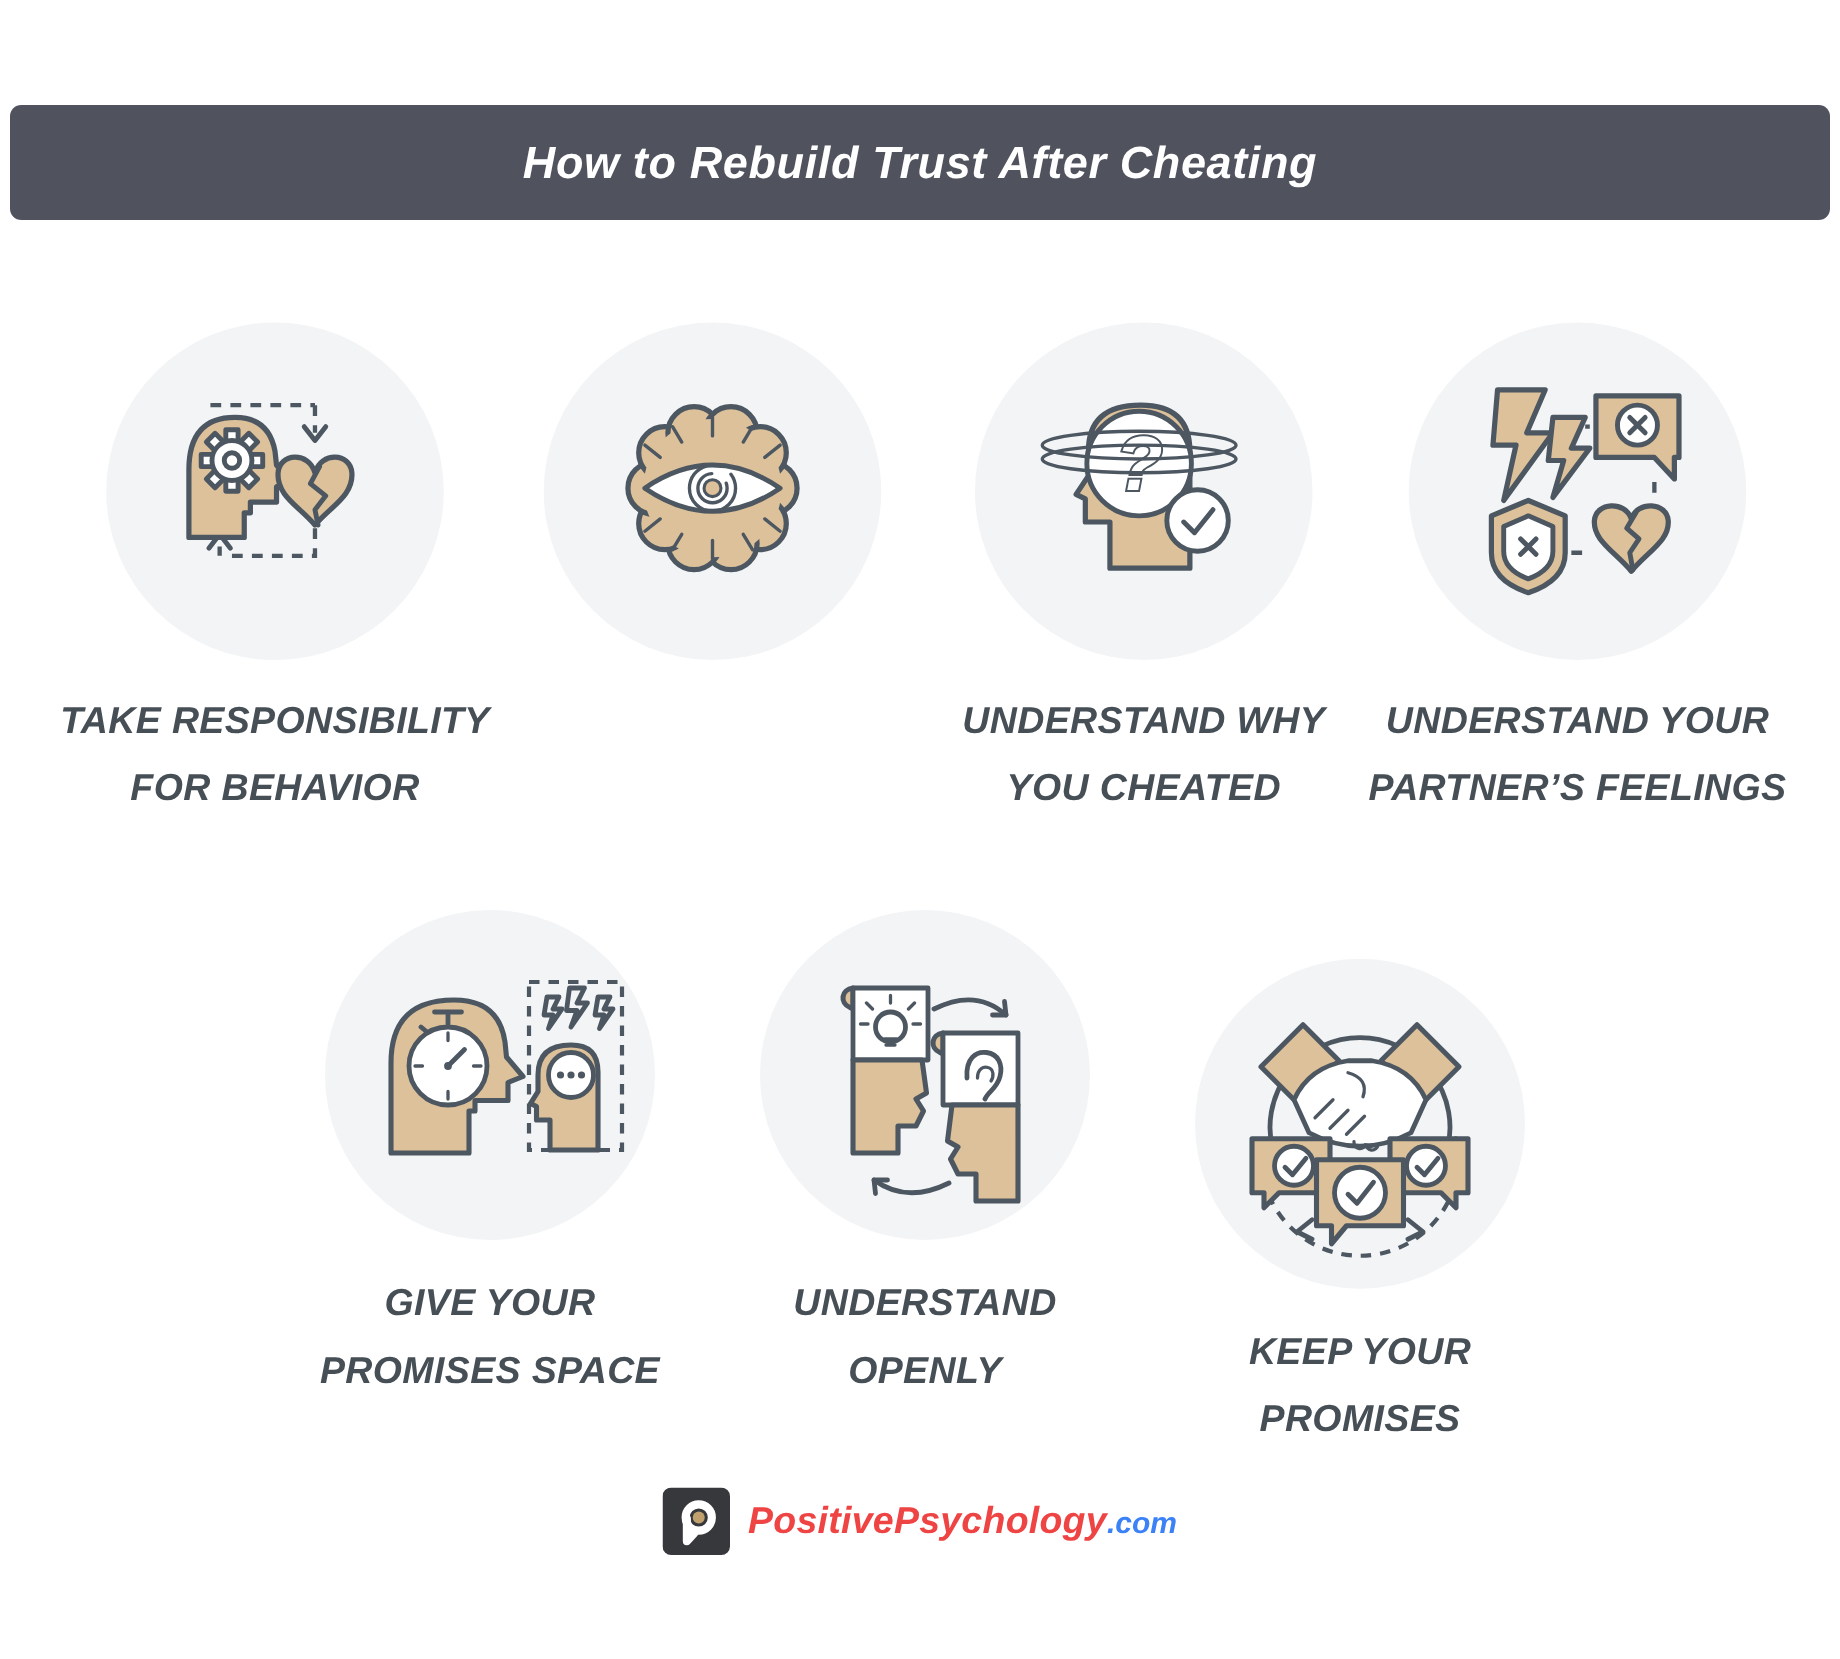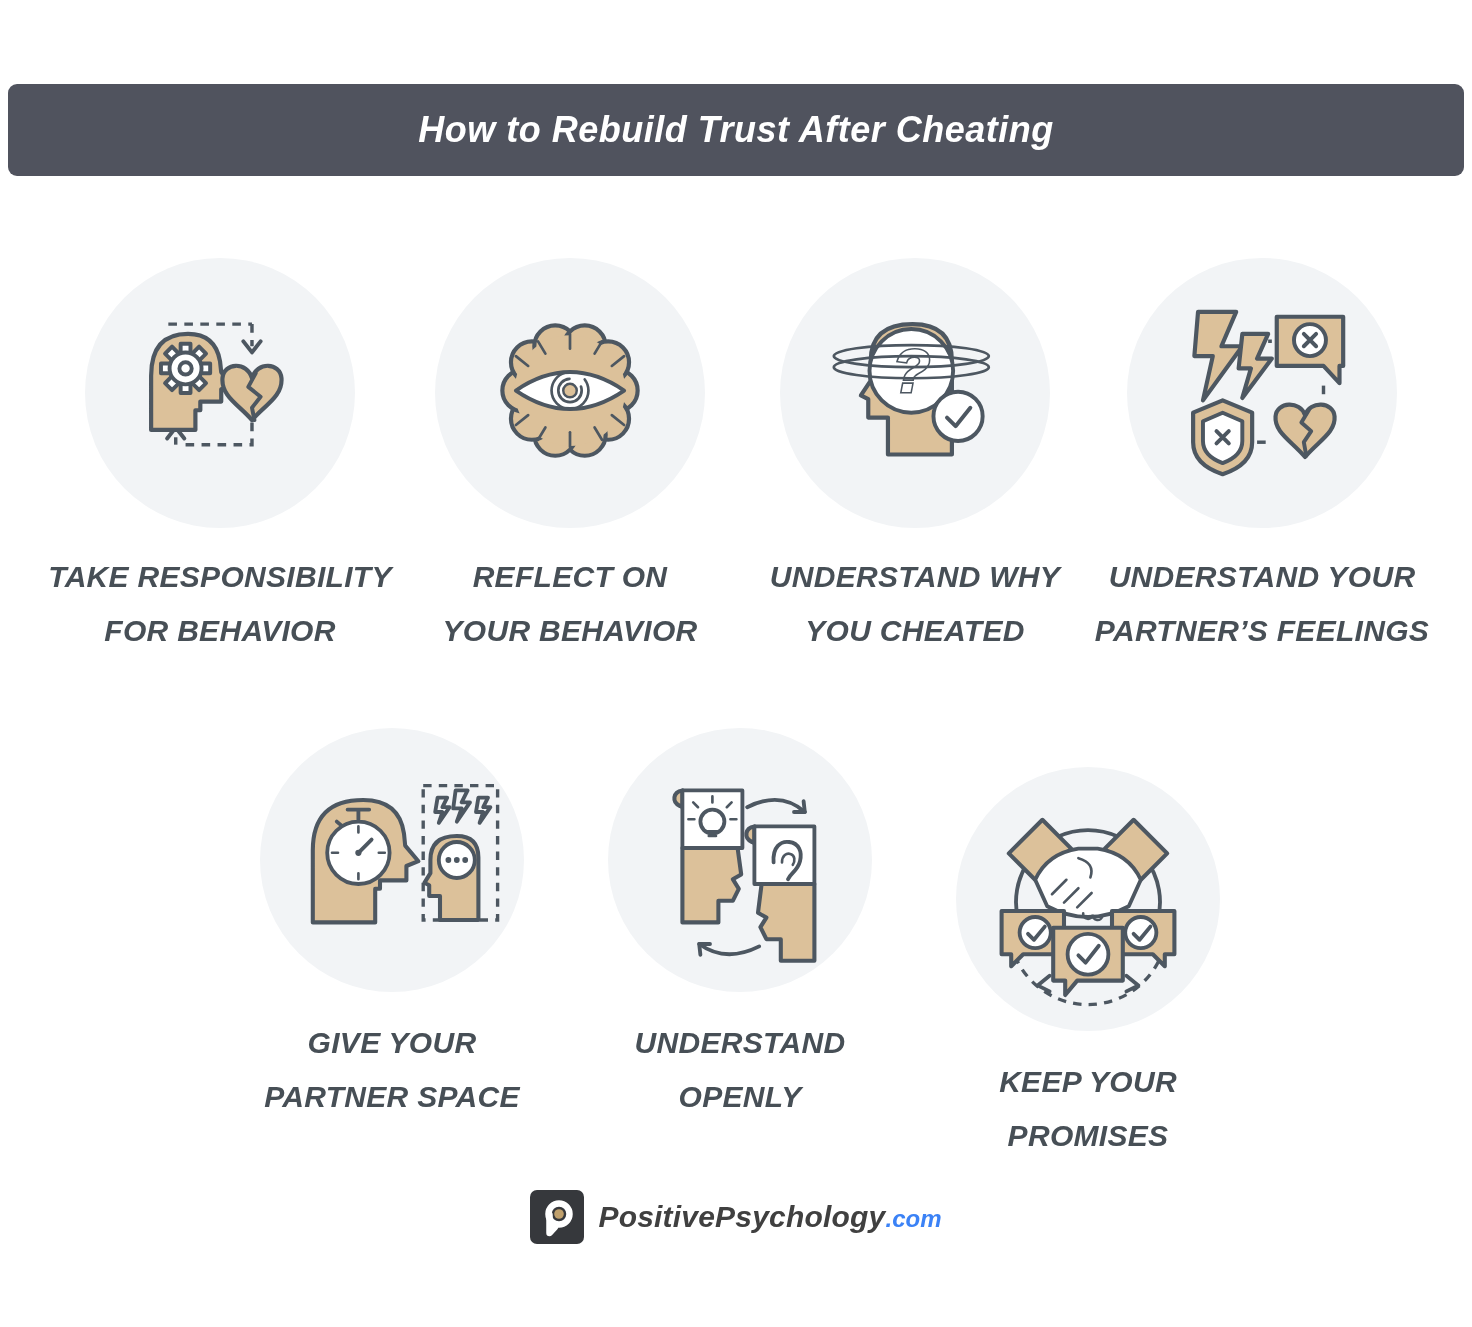--- a/index.html
+++ b/index.html
@@ -10,21 +10,21 @@
   .header h1{margin:0;color:#ffffff;font-size:36px;font-weight:700;letter-spacing:.5px;}
   .step{position:absolute;width:350px;text-align:center;}
   .iconCircle{width:270px;height:270px;border-radius:50%;background:#F2F4F6;margin:0 auto;
               display:flex;align-items:center;justify-content:center;}
   .iconCircle.small{width:264px;height:264px;}
   .iconCircle svg{display:block;}
   .label{margin-top:22px;color:#474F56;font-weight:700;font-size:30px;line-height:54px;letter-spacing:.3px;}
   .row2 .label{margin-top:24px;}
   .footer{position:absolute;left:0;top:1190px;width:100%;display:flex;align-items:center;
           justify-content:center;gap:14px;}
-  .brandWord{font-size:30px;font-weight:800;color:#404040;letter-spacing:.2px;}
+  .brandWord{font-size:30px;font-weight:800;color:#ef4444;letter-spacing:.2px;}
   .brandTld{font-size:24px;font-weight:700;color:#3b82f6;}
   .stroke{stroke:#4D5761;fill:none;stroke-width:3.2;stroke-linecap:round;stroke-linejoin:round;}
   .tan{fill:#DCC19A;stroke:#4D5761;stroke-width:3.4;stroke-linejoin:round;}
   .wht{fill:#ffffff;stroke:#4D5761;stroke-width:3.2;stroke-linejoin:round;}
   .dash{stroke:#4D5761;fill:none;stroke-width:2.8;stroke-dasharray:7 6;}
   .thin{stroke:#4D5761;fill:none;stroke-width:2.2;stroke-linecap:round;}
 </style>
 </head>
 <body>
 
@@ -99,24 +99,20 @@
             <path d="M134,118 L144,126"></path>
         </g>
         <g>
           <path class="wht" d="M56,98 Q100,68 144,98 Q100,128 56,98 Z"></path>
           <circle class="thin" cx="100" cy="98" r="15" stroke-dasharray="66 18"></circle>
           <circle class="thin" cx="100" cy="98" r="9.5" stroke-dasharray="44 12"></circle>
           <circle cx="100" cy="98" r="5.5" fill="#DCC19A" stroke="#4D5761" stroke-width="2"></circle>
         </g>
       </svg>
     </div>
-    <div class="label">
-      <div>REFLECT ON</div>
-      <div>YOUR BEHAVIOR</div>
-    </div>
   </div>
 
   <div class="step" style="left:740px;top:258px;">
     <div class="iconCircle">
       <svg width="246" height="246" viewBox="0 0 200 200">
         <path class="tan" d="M78,150 V120 H62 V105 L56,102 L64,90 V74 Q64,44 98,44 Q130,44 130,74 V150 Z"></path>
         <circle class="wht" cx="97" cy="82" r="34"></circle>
         <text x="97" y="99" font-size="50" font-weight="bold" text-anchor="middle" fill="#ffffff" stroke="#4D5761" stroke-width="2.6" style="paint-order:stroke">?</text>
         <g>
           <ellipse class="thin" cx="97" cy="70" rx="63" ry="9"></ellipse>
@@ -188,21 +184,21 @@
           <path class="tan" d="M140,150 V130 H131 V121 L127,119 L132,111 V100 Q132,80 154,80 Q172,80 172,98 V150 Z"></path>
           <circle class="wht" cx="154" cy="100" r="15"></circle>
           <circle cx="147" cy="100" r="2.4" fill="#4D5761"></circle>
           <circle cx="154" cy="100" r="2.4" fill="#4D5761"></circle>
           <circle cx="161" cy="100" r="2.4" fill="#4D5761"></circle>
         </g>
       </svg>
     </div>
     <div class="label">
       <div>GIVE YOUR</div>
-      <div>PARTNER SPACE</div>
+      <div>PROMISES SPACE</div>
     </div>
   </div>
 
   <div class="step row2" style="left:565px;top:728px;">
     <div class="iconCircle small">
       <svg width="240" height="240" viewBox="0 0 200 200">
         <g>
           <path class="tan" d="M52,42 c-8,1 -9,10 -2,13 l2,1 Z"></path>
           <rect class="wht" x="52" y="42" width="50" height="48"></rect>
           <circle class="wht" cx="77" cy="68" r="10"></circle>

